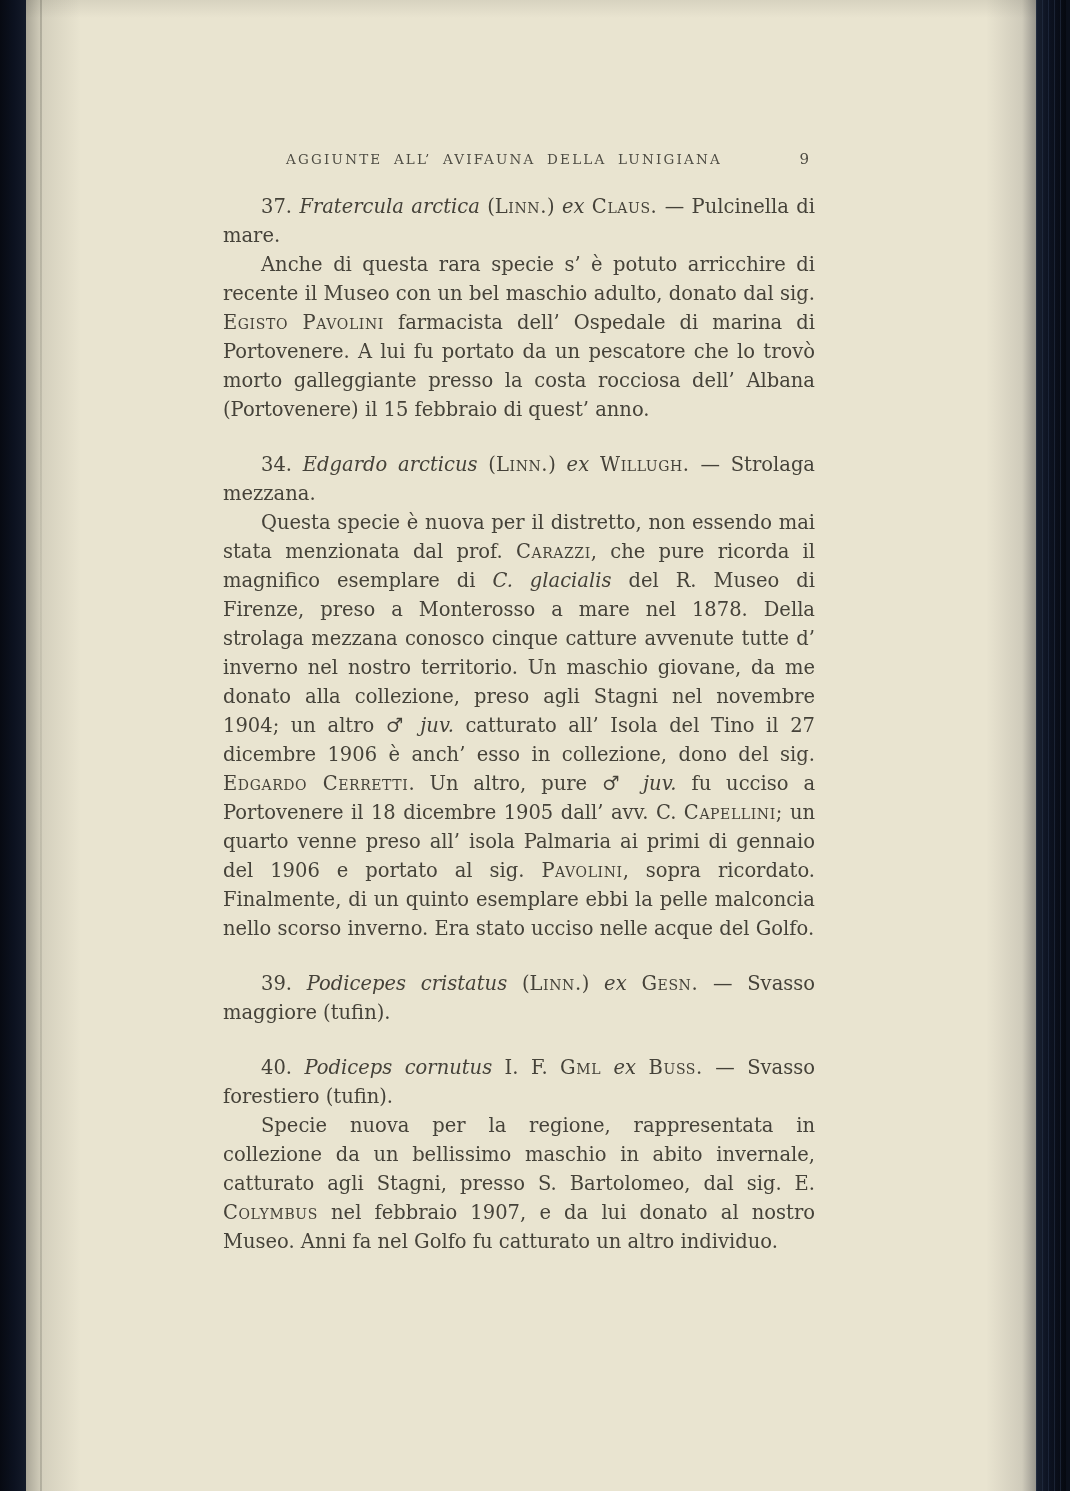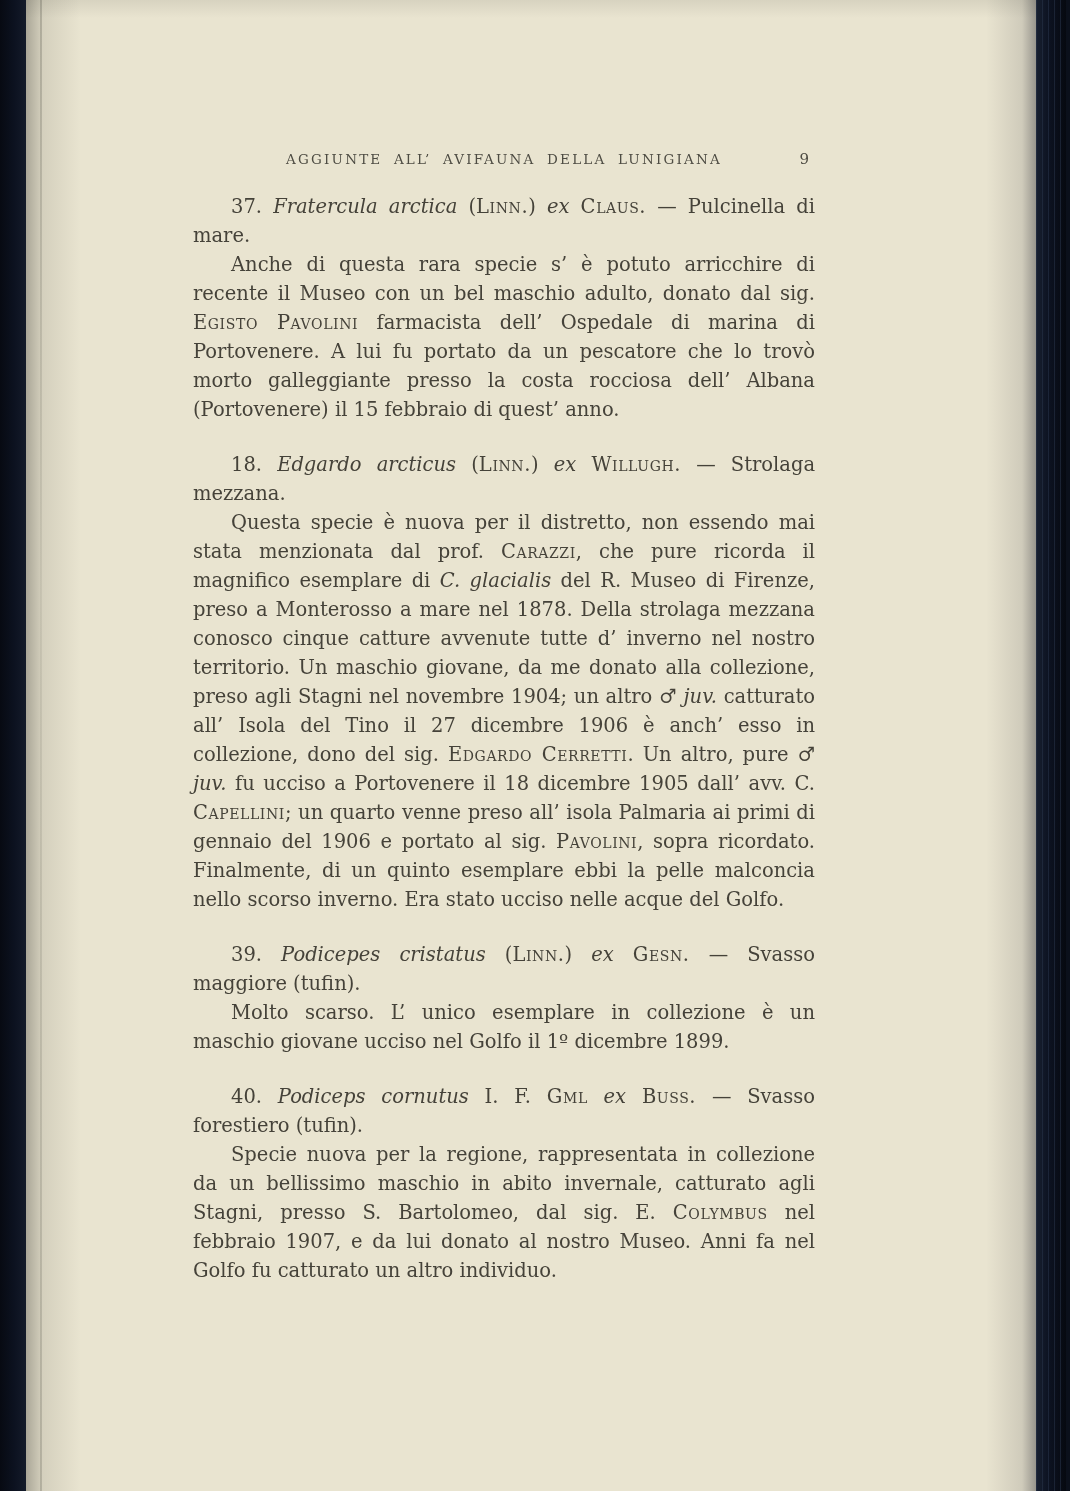--- a/index.html
+++ b/index.html
@@ -69,21 +69,21 @@
     color: var(--ink_light, #4e4c43);
     margin-bottom: 24px;
   }
   .page-number {
     position: absolute;
     right: 6px;
     top: 0;
     letter-spacing: 0;
     font-size: 15px;
   }
-  .entry { margin-top: 26px; }
+  .entry { margin-top: 26px; margin-left: 30px; }
   .entry:first-of-type { margin-top: 0; }
   p.heading, p.para {
     margin: 0;
     text-indent: 38px;
   }
   .run-i { font-style: italic; }
   .run-sc { font-variant: small-caps; letter-spacing: 0.6px; }
 </style>
 </head>
 <body>
@@ -100,27 +100,26 @@
         <span class="running-title">AGGIUNTE ALL’ AVIFAUNA DELLA LUNIGIANA</span>
         <span class="page-number">9</span>
       </div>
 
       <section class="entry">
         <p class="heading"><span>37. </span><span class="run-i">Fratercula arctica</span><span> (</span><span class="run-sc">Linn.</span><span>) </span><span class="run-i">ex</span><span> </span><span class="run-sc">Claus.</span><span> — Pulcinella di mare.</span></p>
         <p class="para"><span>Anche di questa rara specie s’ è potuto arricchire di recente il Museo con un bel maschio adulto, donato dal sig. </span><span class="run-sc">Egisto Pavolini</span><span> farmacista dell’ Ospedale di marina di Portovenere. A lui fu portato da un pescatore che lo trovò morto galleggiante presso la costa rocciosa dell’ Albana (Portovenere) il 15 febbraio di quest’ anno.</span></p>
       </section>
 
       <section class="entry">
-        <p class="heading"><span>18. </span><span class="run-i">Edgardo arcticus</span><span> (</span><span class="run-sc">Linn.</span><span>) </span><span class="run-i">ex</span><span> </span><span class="run-sc">Willugh.</span><span> — Strolaga mezzana.</span></p>
+        <p class="heading"><span>34. </span><span class="run-i">Edgardo arcticus</span><span> (</span><span class="run-sc">Linn.</span><span>) </span><span class="run-i">ex</span><span> </span><span class="run-sc">Willugh.</span><span> — Strolaga mezzana.</span></p>
         <p class="para"><span>Questa specie è nuova per il distretto, non essendo mai stata menzionata dal prof. </span><span class="run-sc">Carazzi</span><span>, che pure ricorda il magnifico esemplare di </span><span class="run-i">C. glacialis</span><span> del R. Museo di Firenze, preso a Monterosso a mare nel 1878. Della strolaga mezzana conosco cinque catture avvenute tutte d’ inverno nel nostro territorio. Un maschio giovane, da me donato alla collezione, preso agli Stagni nel novembre 1904; un altro ♂ </span><span class="run-i">juv.</span><span> catturato all’ Isola del Tino il 27 dicembre 1906 è anch’ esso in collezione, dono del sig. </span><span class="run-sc">Edgardo Cerretti</span><span>. Un altro, pure ♂ </span><span class="run-i">juv.</span><span> fu ucciso a Portovenere il 18 dicembre 1905 dall’ avv. C. </span><span class="run-sc">Capellini</span><span>; un quarto venne preso all’ isola Palmaria ai primi di gennaio del 1906 e portato al sig. </span><span class="run-sc">Pavolini</span><span>, sopra ricordato. Finalmente, di un quinto esemplare ebbi la pelle malconcia nello scorso inverno. Era stato ucciso nelle acque del Golfo.</span></p>
       </section>
 
       <section class="entry">
         <p class="heading"><span>39. </span><span class="run-i">Podicepes cristatus</span><span> (</span><span class="run-sc">Linn.</span><span>) </span><span class="run-i">ex</span><span> </span><span class="run-sc">Gesn.</span><span> — Svasso maggiore (tufin).</span></p>
-        <p class="para"><span>Molto scarso. L’ unico esemplare in collezione è un maschio giovane ucciso nel Golfo il 1º dicembre 1899.</span></p>
       </section>
 
       <section class="entry">
         <p class="heading"><span>40. </span><span class="run-i">Podiceps cornutus</span><span> I. F. </span><span class="run-sc">Gml</span><span> </span><span class="run-i">ex</span><span> </span><span class="run-sc">Buss.</span><span> — Svasso forestiero (tufin).</span></p>
         <p class="para"><span>Specie nuova per la regione, rappresentata in collezione da un bellissimo maschio in abito invernale, catturato agli Stagni, presso S. Bartolomeo, dal sig. E. </span><span class="run-sc">Colymbus</span><span> nel febbraio 1907, e da lui donato al nostro Museo. Anni fa nel Golfo fu catturato un altro individuo.</span></p>
       </section>
 
     </div>
   </div>
 

